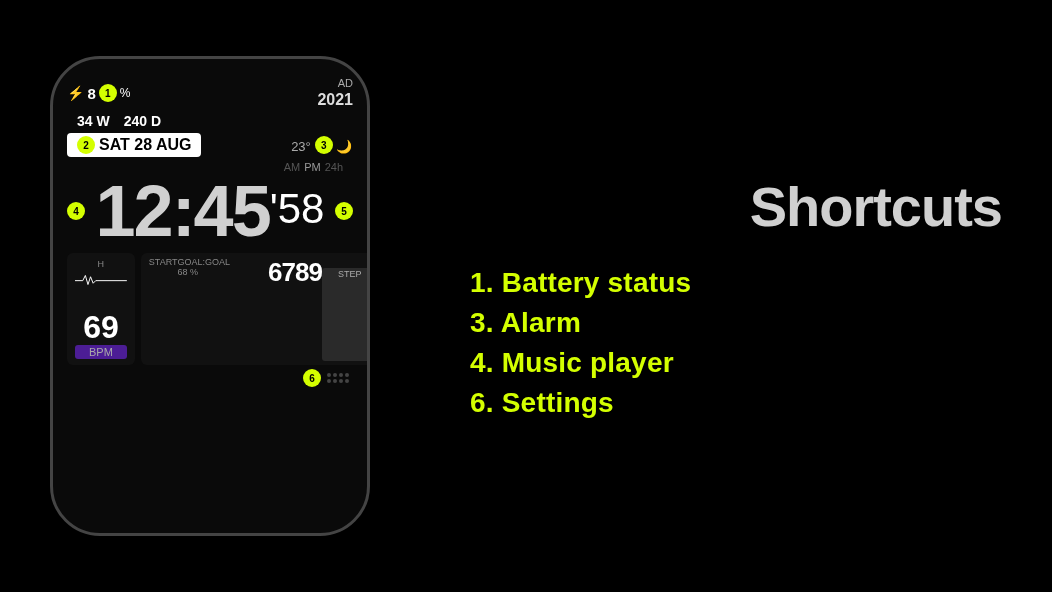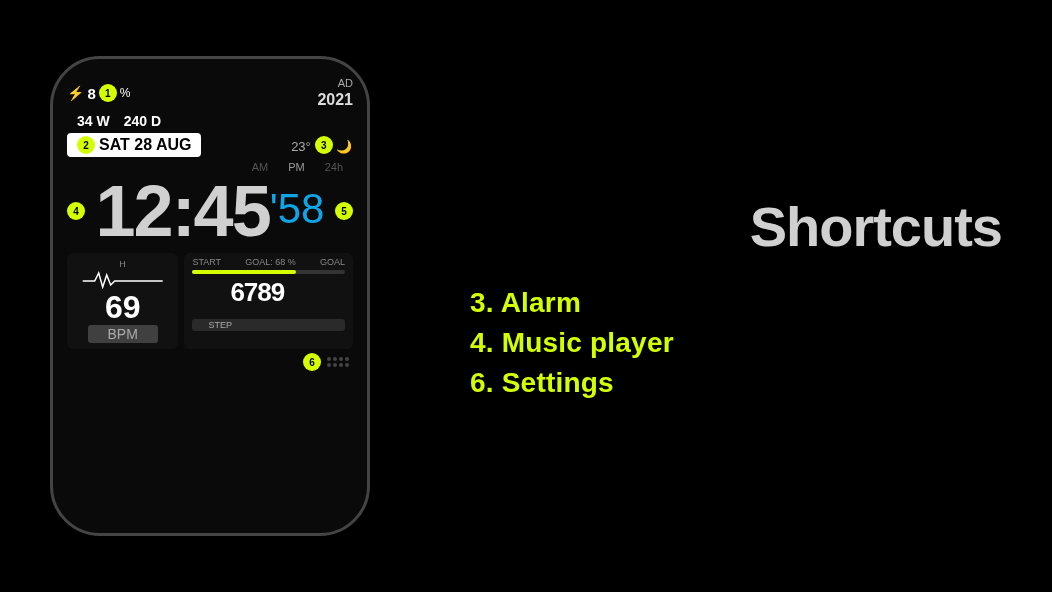--- a/index.html
+++ b/index.html
@@ -135,21 +135,21 @@
       display: flex;
       align-items: flex-end;
       gap: 4px;
       color: #aaa;
       font-size: 13px;
     }
 
     
     .ampm-row {
       display: flex;
-      gap: 20px;
+      gap: 4px;
       color: #555;
       font-size: 11px;
       width: 100%;
       justify-content: flex-end;
       padding-right: 10px;
       margin-bottom: 2px;
     }
 
     .ampm-row span.active { color: #999; }
 
@@ -166,21 +166,21 @@
     .time-main {
       font-size: 72px;
       font-weight: bold;
       color: #d0d0d0;
       letter-spacing: -2px;
       line-height: 1;
     }
 
     .time-seconds {
       font-size: 42px;
-      color: #0ea5e9;
+      color: #ffffff;
       align-self: flex-start;
       margin-top: 10px;
     }
 
     .badge-left {
       position: absolute;
       left: 0;
       top: 50%;
       transform: translateY(-50%);
     }
@@ -209,43 +209,44 @@
       flex-direction: column;
       align-items: center;
     }
 
     .health-right {
       flex: 1.6;
       background: #111;
       border-radius: 6px;
       padding: 4px 8px;
       display: flex;
-      flex-direction: column;
+      flex-direction: row;
     }
 
     .health-label {
       font-size: 9px;
       color: #888;
       text-transform: uppercase;
       letter-spacing: 0.5px;
     }
 
     .health-value {
       font-size: 32px;
       font-weight: bold;
       color: #fff;
       line-height: 1;
+      margin-top: 20px;
     }
 
     .bpm-label {
-      font-size: 14px;
+      font-size: 11px;
       color: #aaa;
-      background: #404040;
+      background: #4c1d95;
       border-radius: 3px;
-      padding: 1px 20px;
+      padding: 1px 14px;
       margin-top: 2px;
     }
 
     .ecg-line {
       width: 100%;
       height: 18px;
       margin: 2px 0;
     }
 
     .goal-row {
@@ -428,17 +429,18 @@
         <div class="dot"></div>
       </div>
     </div>
 
   </div>
 </div>
 
 <div class="right-panel">
   <h1 class="shortcuts-title">Shortcuts</h1>
   <ul class="shortcuts-list">
+  <li>1. Battery status</li>
       <li>3. Alarm</li>
       <li>4. Music player</li>
       <li>6. Settings</li>
     </ul>
 </div>
 
 </body></html>

